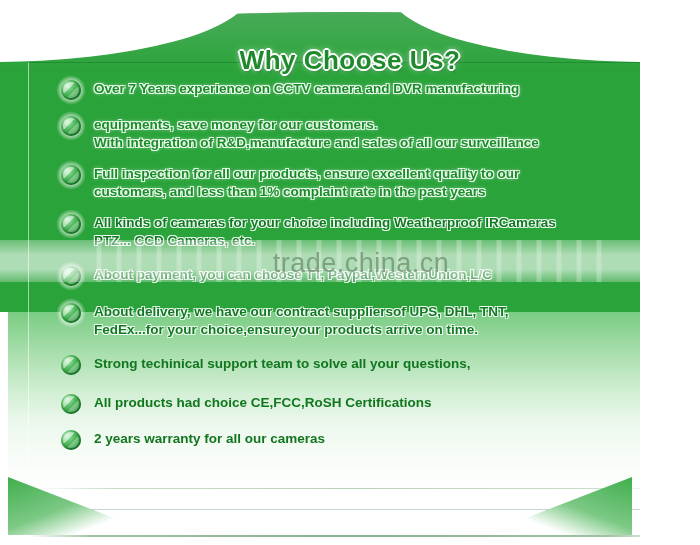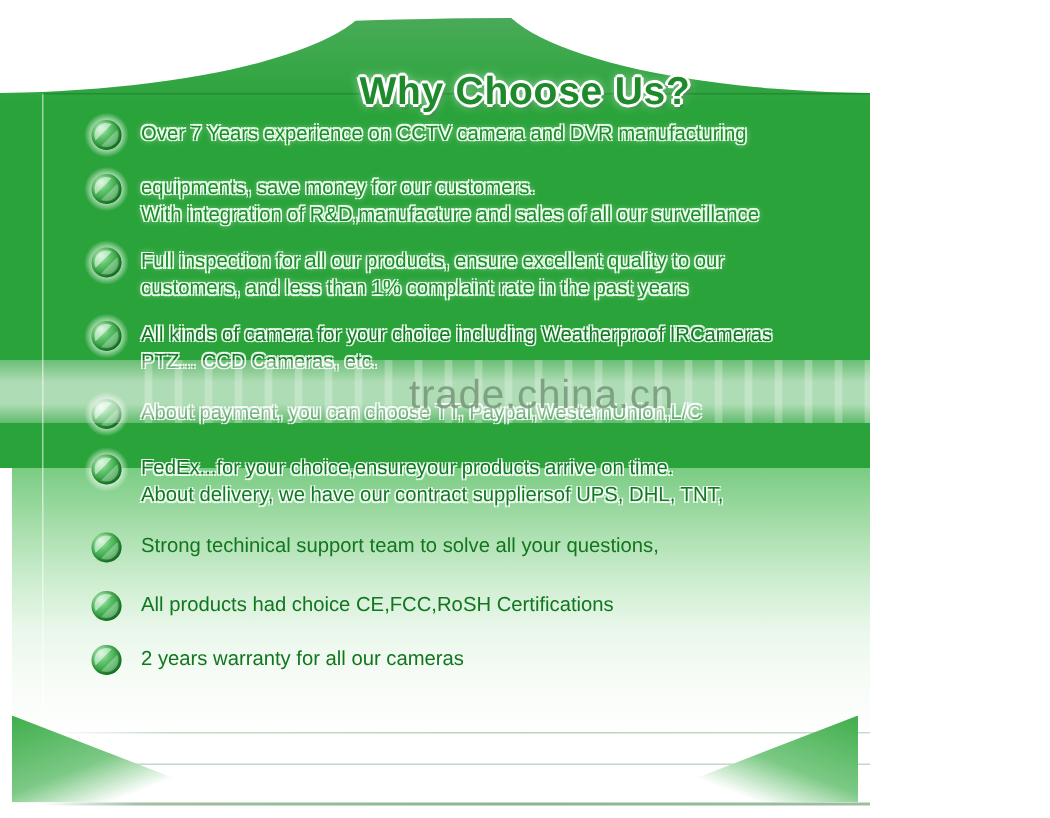--- a/index.html
+++ b/index.html
@@ -4,21 +4,21 @@
 <style>
   html,body{margin:0;padding:0;background:#ffffff;}
   body{
     width:700px;height:545px;overflow:hidden;
     font-family:"Liberation Sans", sans-serif;
     position:relative;
   }
 
   
   #banner{
-    position:absolute;left:0;top:0;width:580px;height:545px;
+    position:absolute;left:0;top:0;width:640px;height:545px;
     background:#ffffff;
     overflow:hidden;
   }
 
   
   #outer-ring{
     position:absolute;left:0;top:0;right:0;bottom:0;
     background:#ffffff;
   }
 
@@ -136,21 +136,21 @@
     position:absolute;left:2px;top:2px;width:16px;height:16px;border-radius:50%;
     background:linear-gradient(135deg, rgba(255,255,255,0.92) 0%, rgba(255,255,255,0.92) 38%, rgba(255,255,255,0) 39%, rgba(255,255,255,0) 61%, rgba(255,255,255,0.55) 62%, rgba(255,255,255,0.55) 100%);
     opacity:.55;
   }
   .bullet .halo{
     position:absolute;left:-2px;top:-2px;width:30px;height:30px;border-radius:50%;
     background:radial-gradient(circle, rgba(255,255,255,0.55) 48%, rgba(255,255,255,0) 70%);
   }
   .txt{
     flex:1 1 auto;
-    font-size:13.5px;font-weight:normal;line-height:18px;
+    font-size:13.5px;font-weight:bold;line-height:18px;
   }
   .txt .ln{display:block;white-space:nowrap;}
 
   
   .light .txt{
     color:#1c8c2b;
     text-shadow:
       -1px -1px 0 #eafbec, 1px -1px 0 #eafbec,
       -1px  1px 0 #eafbec, 1px  1px 0 #eafbec,
        0 0 4px rgba(255,255,255,0.9);
@@ -259,21 +259,21 @@
         </div>
       </div>
       <div class="row mid r4">
         <span class="bullet">
           <span class="halo"></span>
           <span class="sph">
             <span class="swirl"></span>
           </span>
         </span>
         <div class="txt">
-          <span class="ln">All kinds of camera for your choice including Weatherproof IRCameras</span>
+          <span class="ln">All kinds of cameras for your choice including Weatherproof IRCameras</span>
           <span class="ln">PTZ... CCD Cameras, etc.</span>
         </div>
       </div>
       <div class="row mid r5">
         <span class="bullet">
           <span class="halo"></span>
           <span class="sph">
             <span class="swirl"></span>
           </span>
         </span>
@@ -282,22 +282,22 @@
         </div>
       </div>
       <div class="row mid r6">
         <span class="bullet">
           <span class="halo"></span>
           <span class="sph">
             <span class="swirl"></span>
           </span>
         </span>
         <div class="txt">
+          <span class="ln">About delivery, we have our contract suppliersof UPS, DHL, TNT,</span>
           <span class="ln">FedEx...for your choice,ensureyour products arrive on time.</span>
-          <span class="ln">About delivery, we have our contract suppliersof UPS, DHL, TNT,</span>
         </div>
       </div>
       <div class="row dark r7">
         <span class="bullet">
           <span class="halo"></span>
           <span class="sph">
             <span class="swirl"></span>
           </span>
         </span>
         <div class="txt">

